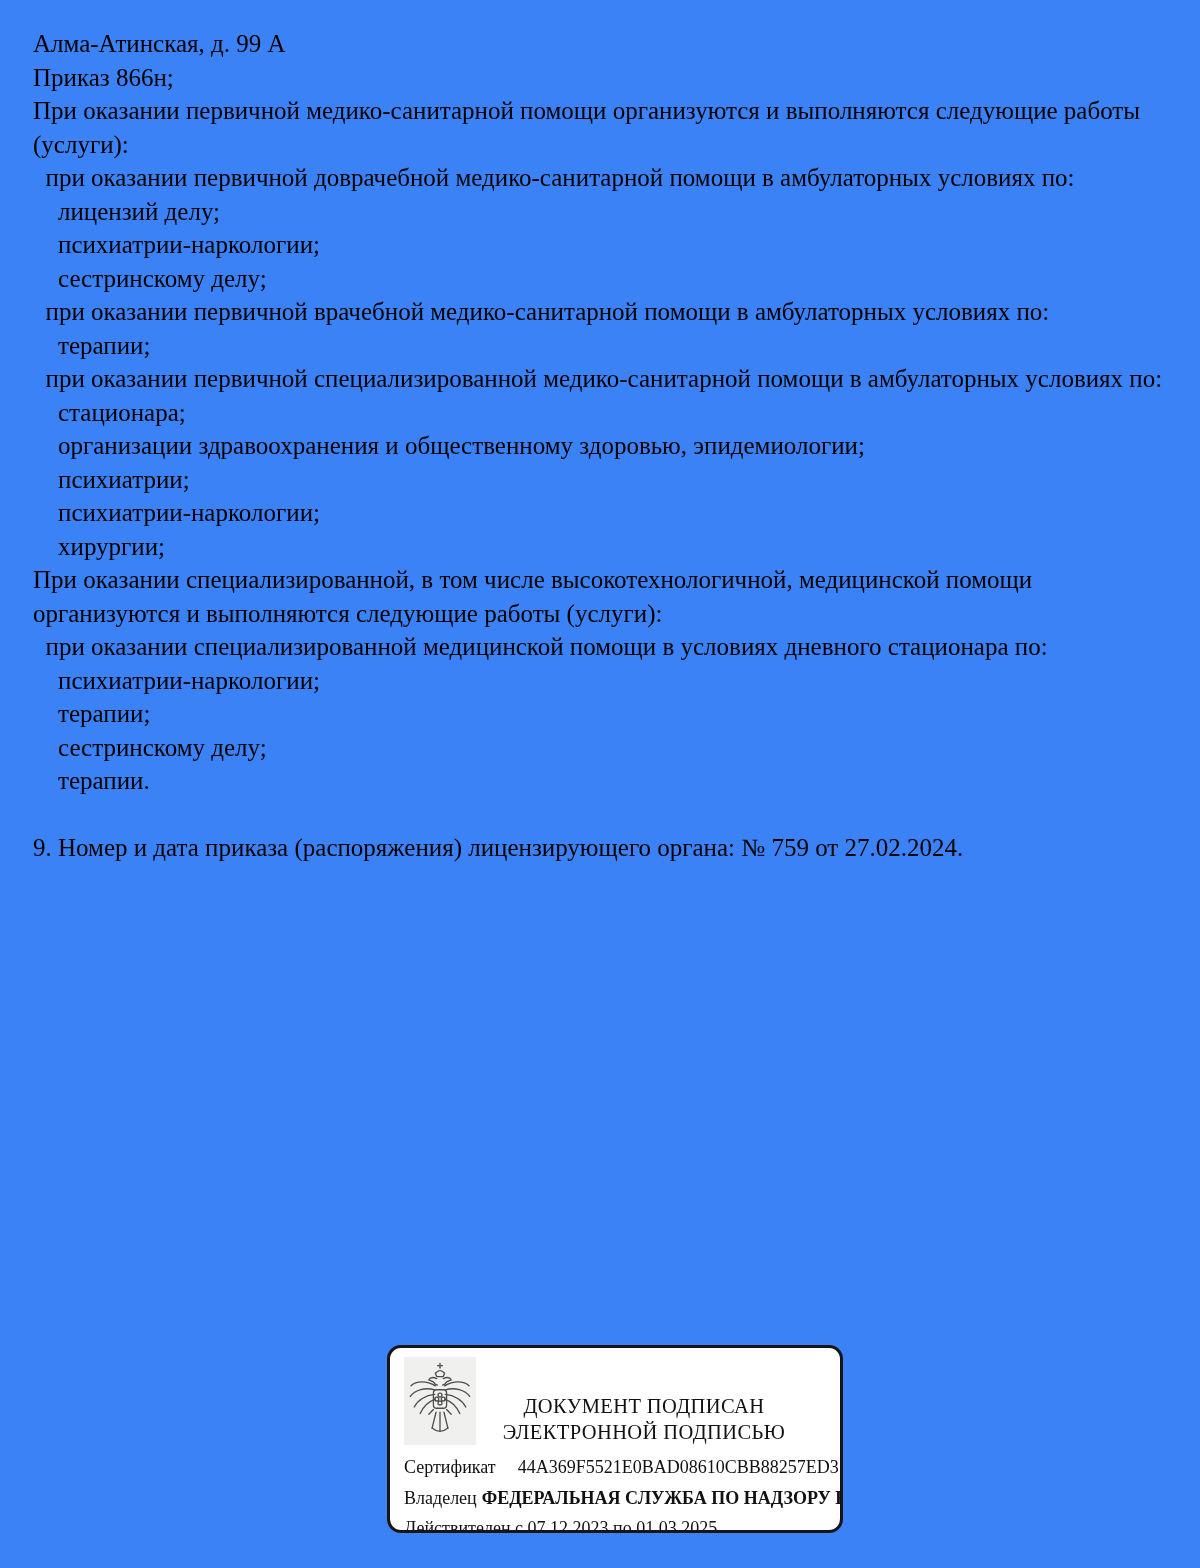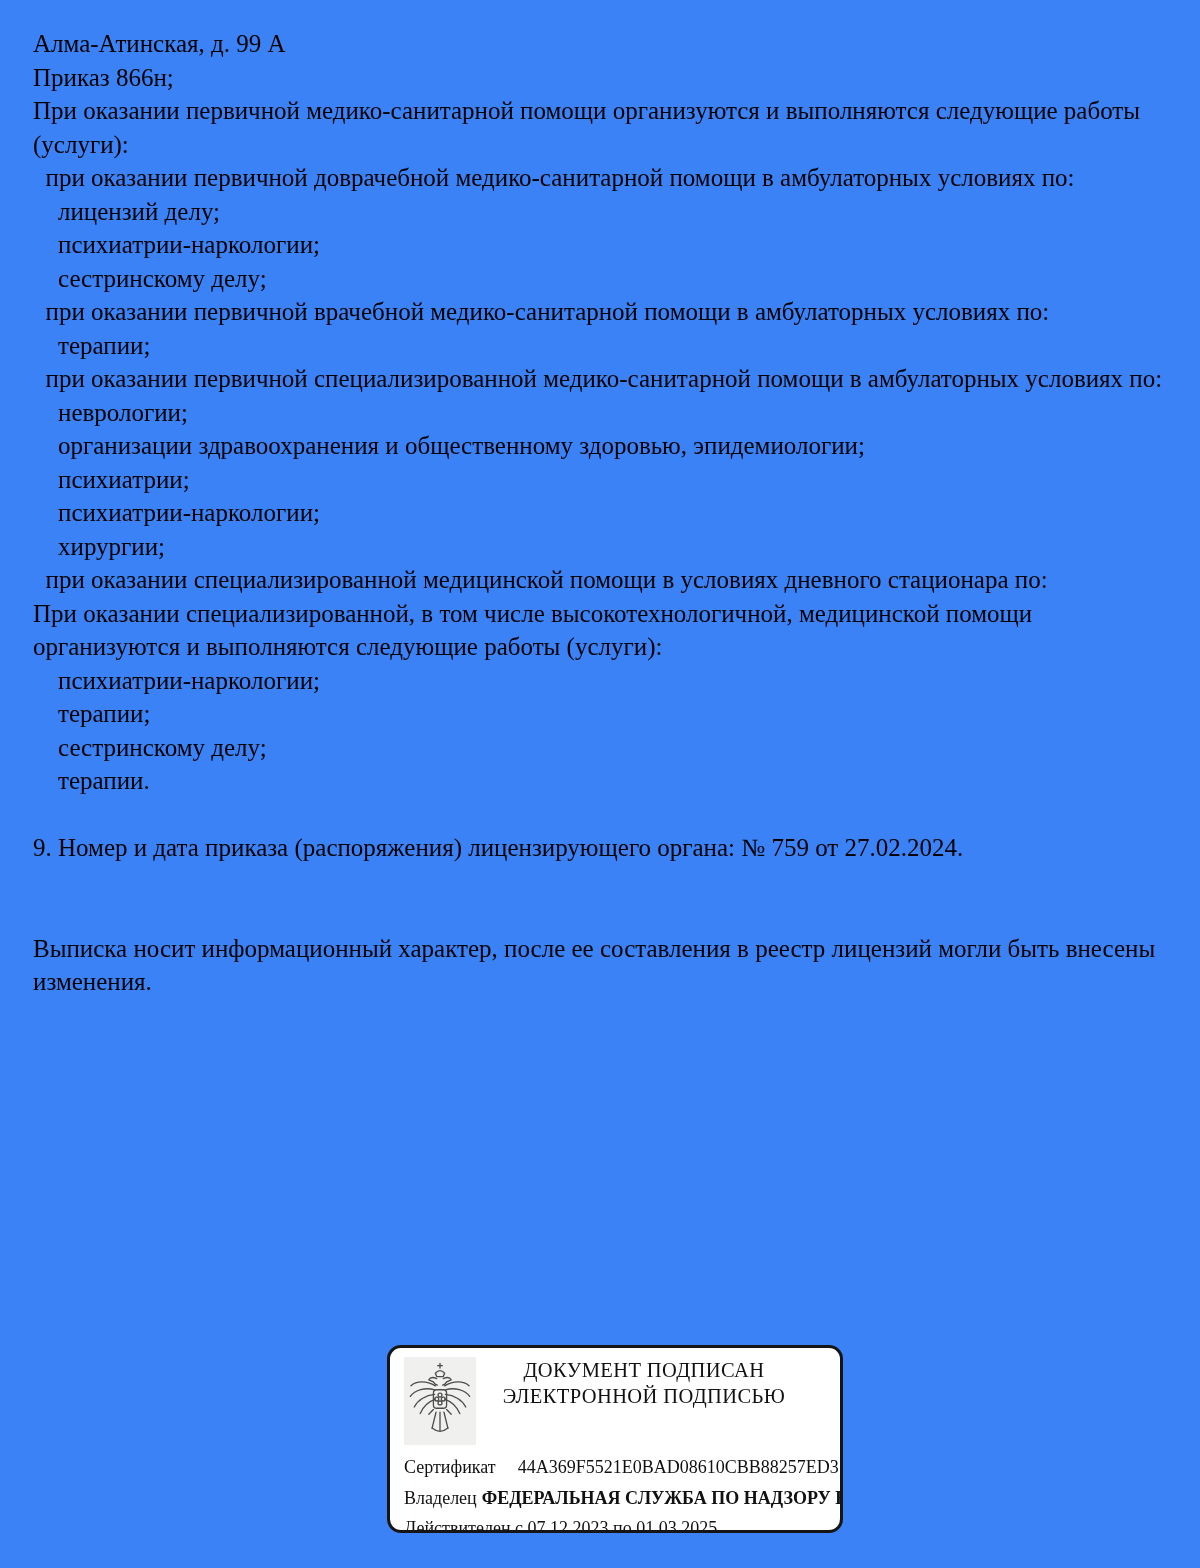--- a/index.html
+++ b/index.html
@@ -31,21 +31,21 @@
     left: 387px; top: 1345px;
     width: 456px; height: 188px;
     box-sizing: border-box;
     border: 3px solid #151515;
     border-radius: 14px;
     background: #ffffff;
     overflow: hidden;
   }
   .stamp-head {
     display: flex;
-    align-items: flex-start;
+    align-items: flex-end;
     padding: 9px 28px 0 14px;
   }
   .emblem-wrap {
     flex: 0 0 auto;
     width: 72px; height: 88px;
     background: #f0f0ef;
     display: flex; align-items: center; justify-content: center;
   }
   .emblem-wrap svg { width: 66px; height: 84px; }
   .stamp-titles {
@@ -76,36 +76,35 @@
       <div class="para">Алма-Атинская, д. 99 А</div>
       <div class="para">Приказ 866н;</div>
       <div class="para">При оказании первичной медико-санитарной помощи организуются и выполняются следующие работы (услуги):</div>
       <div class="para">  при оказании первичной доврачебной медико-санитарной помощи в амбулаторных условиях по:</div>
       <div class="para">    лицензий делу;</div>
       <div class="para">    психиатрии-наркологии;</div>
       <div class="para">    сестринскому делу;</div>
       <div class="para">  при оказании первичной врачебной медико-санитарной помощи в амбулаторных условиях по:</div>
       <div class="para">    терапии;</div>
       <div class="para">  при оказании первичной специализированной медико-санитарной помощи в амбулаторных условиях по:</div>
-      <div class="para">    неврологии;</div>
+      <div class="para">    стационара;</div>
       <div class="para">    организации здравоохранения и общественному здоровью, эпидемиологии;</div>
       <div class="para">    психиатрии;</div>
       <div class="para">    психиатрии-наркологии;</div>
       <div class="para">    хирургии;</div>
+      <div class="para">При оказании специализированной, в том числе высокотехнологичной, медицинской помощи организуются и выполняются следующие работы (услуги):</div>
       <div class="para">  при оказании специализированной медицинской помощи в условиях дневного стационара по:</div>
-      <div class="para">При оказании специализированной, в том числе высокотехнологичной, медицинской помощи организуются и выполняются следующие работы (услуги):</div>
       <div class="para">    психиатрии-наркологии;</div>
       <div class="para">    терапии;</div>
       <div class="para">    сестринскому делу;</div>
       <div class="para">    терапии.</div>
       <div class="para blank"></div>
       <div class="para">9. Номер и дата приказа (распоряжения) лицензирующего органа: № 759 от 27.02.2024.</div>
       <div class="para blank"></div>
       <div class="para blank"></div>
-      <div class="para">Выписка носит информационный характер, после ее составления в реестр лицензий могли быть внесены изменения.</div>
     </div>
 
   <div class="stamp">
     <div class="stamp-head">
       <div class="emblem-wrap">
         <svg viewBox="0 0 100 122" aria-hidden="true">
           <g fill="none" stroke="#4d4d4d" stroke-width="2" stroke-linecap="round" stroke-linejoin="round">
 
             <path d="M50 4 v7 M46.5 7.5 h7"></path>
 

